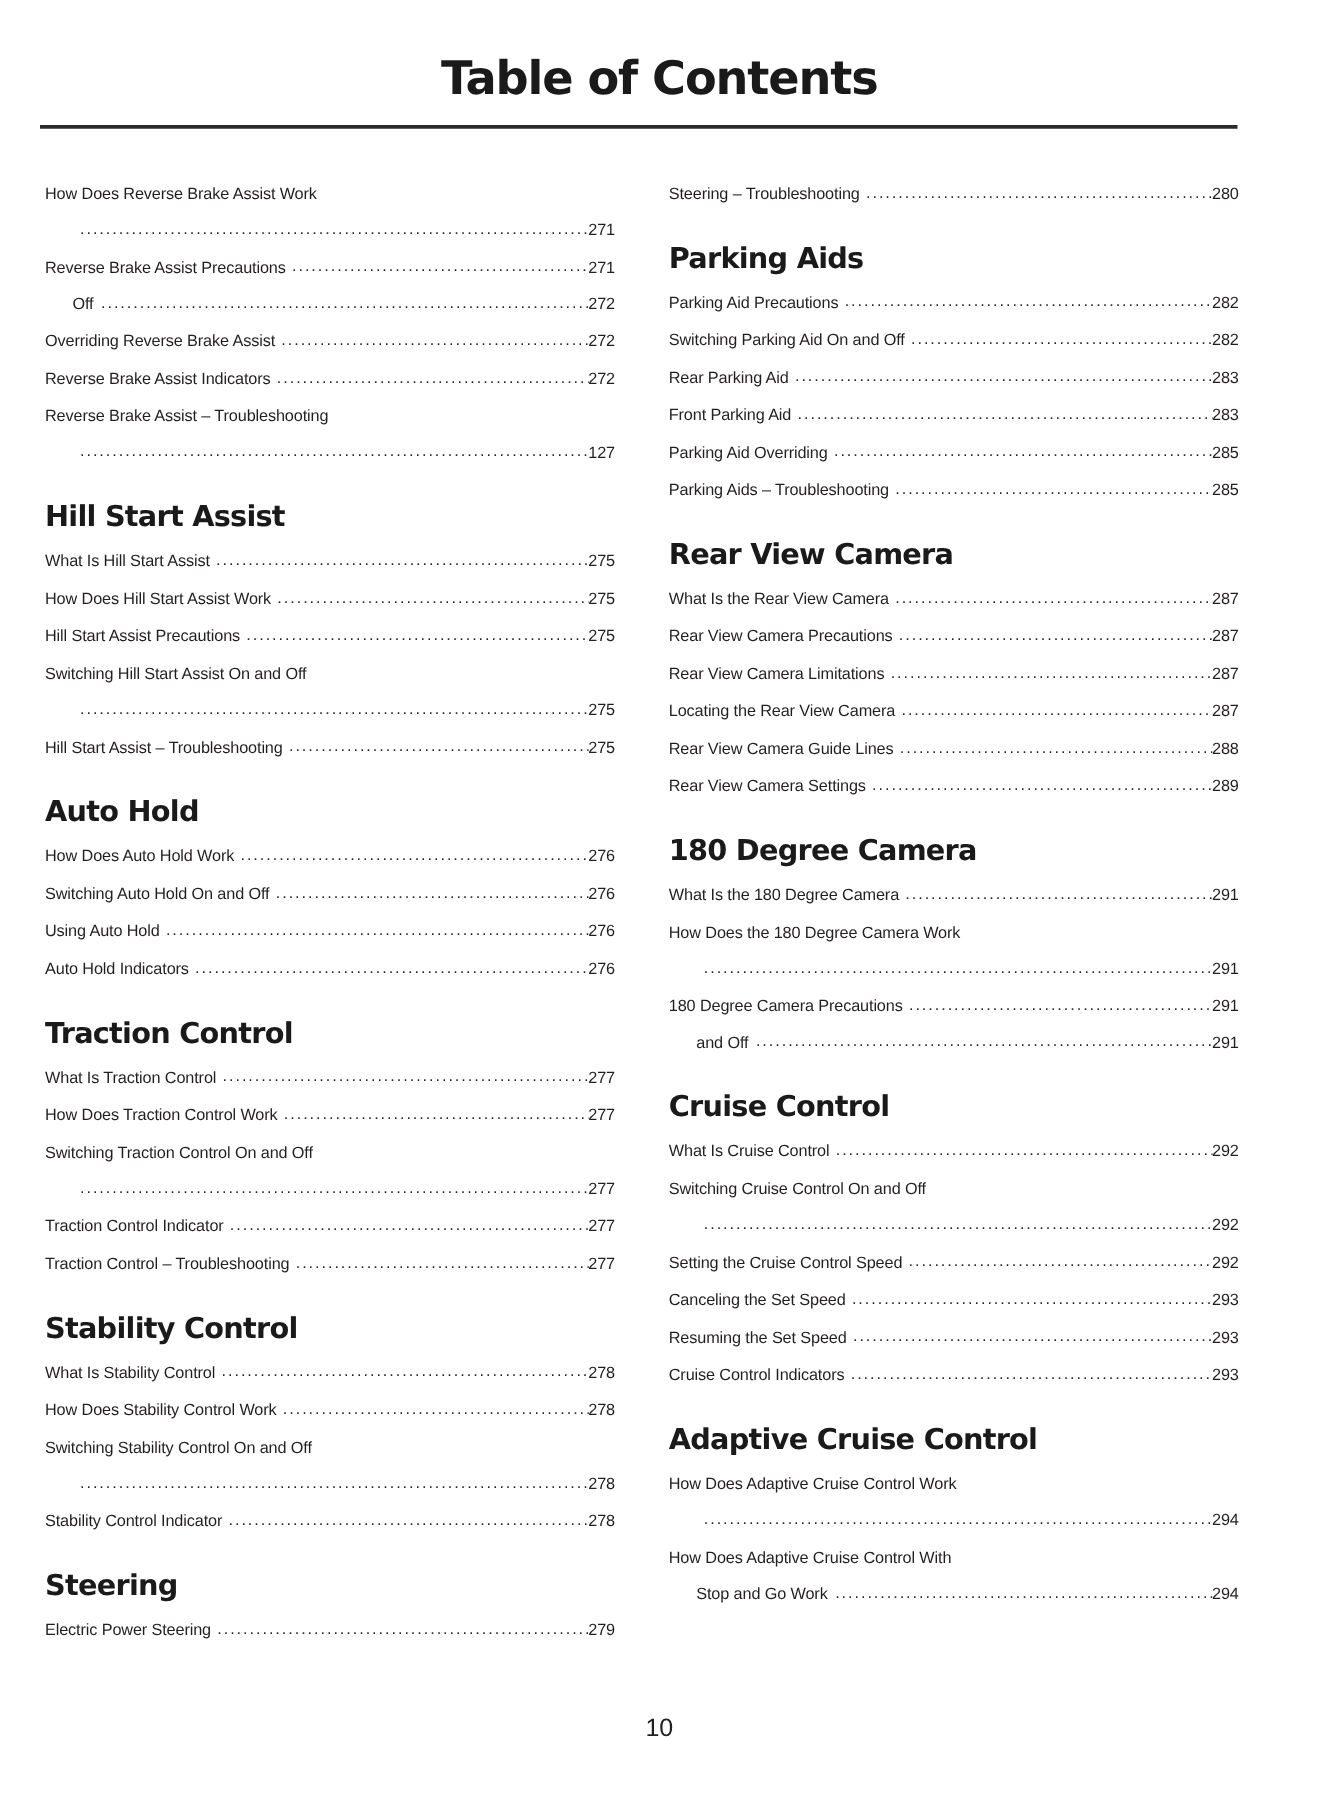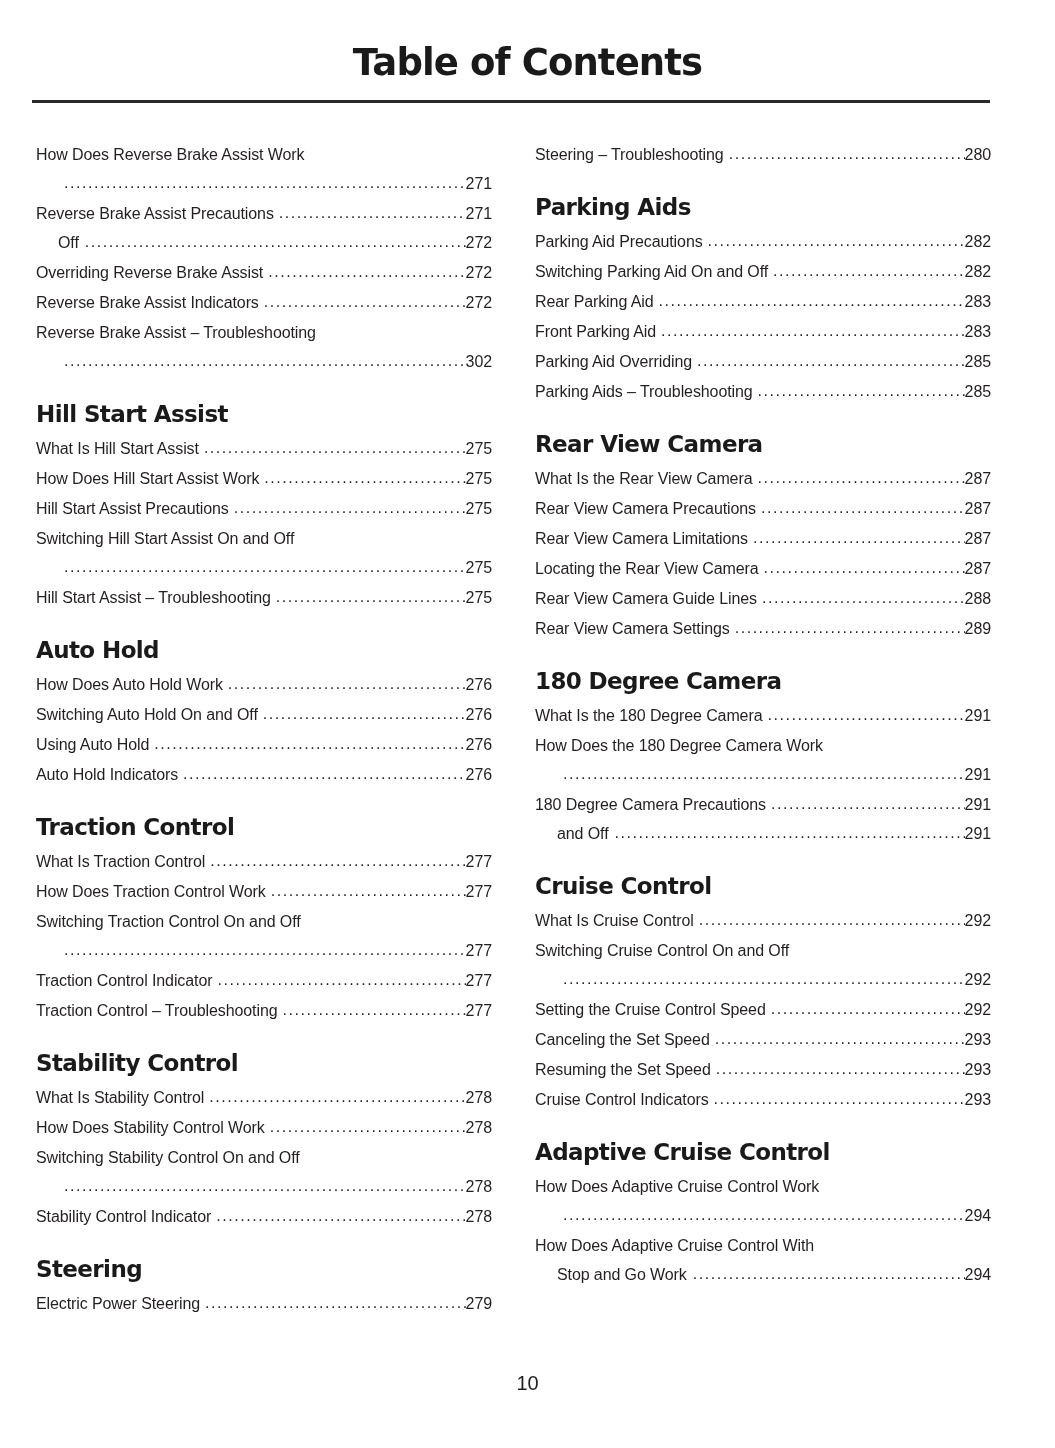--- a/index.html
+++ b/index.html
@@ -67,21 +67,21 @@
     color: #1a1a1a;
     line-height: 1;
     margin: 26px 0 8px 0;
   }
   .col > .block:first-child > .sec-head:first-child {
     margin-top: 0;
   }
 
   
   .entry {
-    font-size: 16px;
+    font-size: 13px;
     line-height: 30px;
     color: #231f20;
     letter-spacing: -0.1px;
     white-space: nowrap;
   }
   
   .entry-1 {
     display: flex;
     align-items: baseline;
     width: 100%;
@@ -189,21 +189,21 @@
           <div class="entry entry-1">
             <span class="label">Reverse Brake Assist Indicators</span>
             <span class="leader">................................................................................................................................................................</span>
             <span class="pg">272</span>
           </div>
           <div class="entry entry-2">
             <div class="label-row">Reverse Brake Assist – Troubleshooting</div>
             <div class="leader-row">
               <span class="cont"></span>
               <span class="leader">................................................................................................................................................................</span>
-              <span class="pg">302</span>
+              <span class="pg">127</span>
             </div>
           </div>
         </div>
         <div class="block">
           <div class="sec-head">Hill Start Assist</div>
           <div class="entry entry-1">
             <span class="label">What Is Hill Start Assist</span>
             <span class="leader">................................................................................................................................................................</span>
             <span class="pg">275</span>
           </div>

